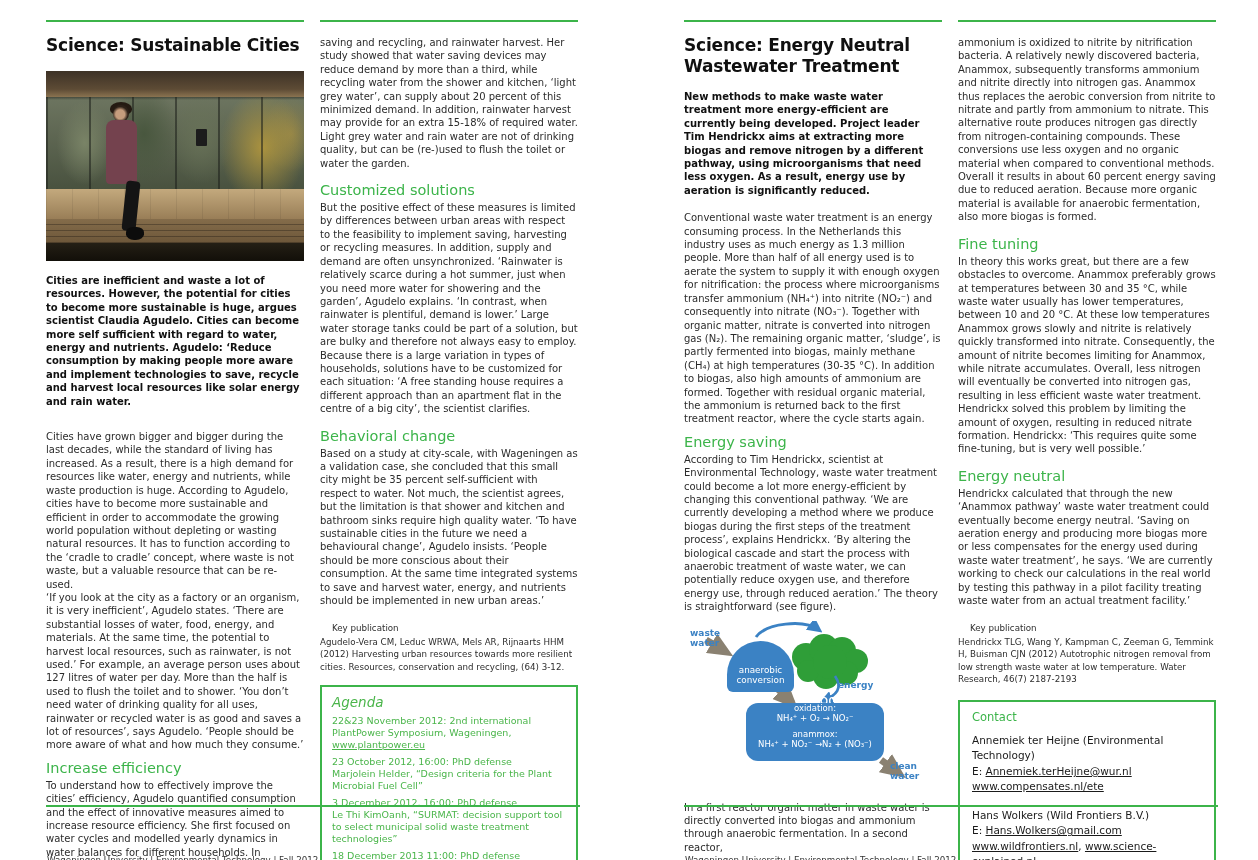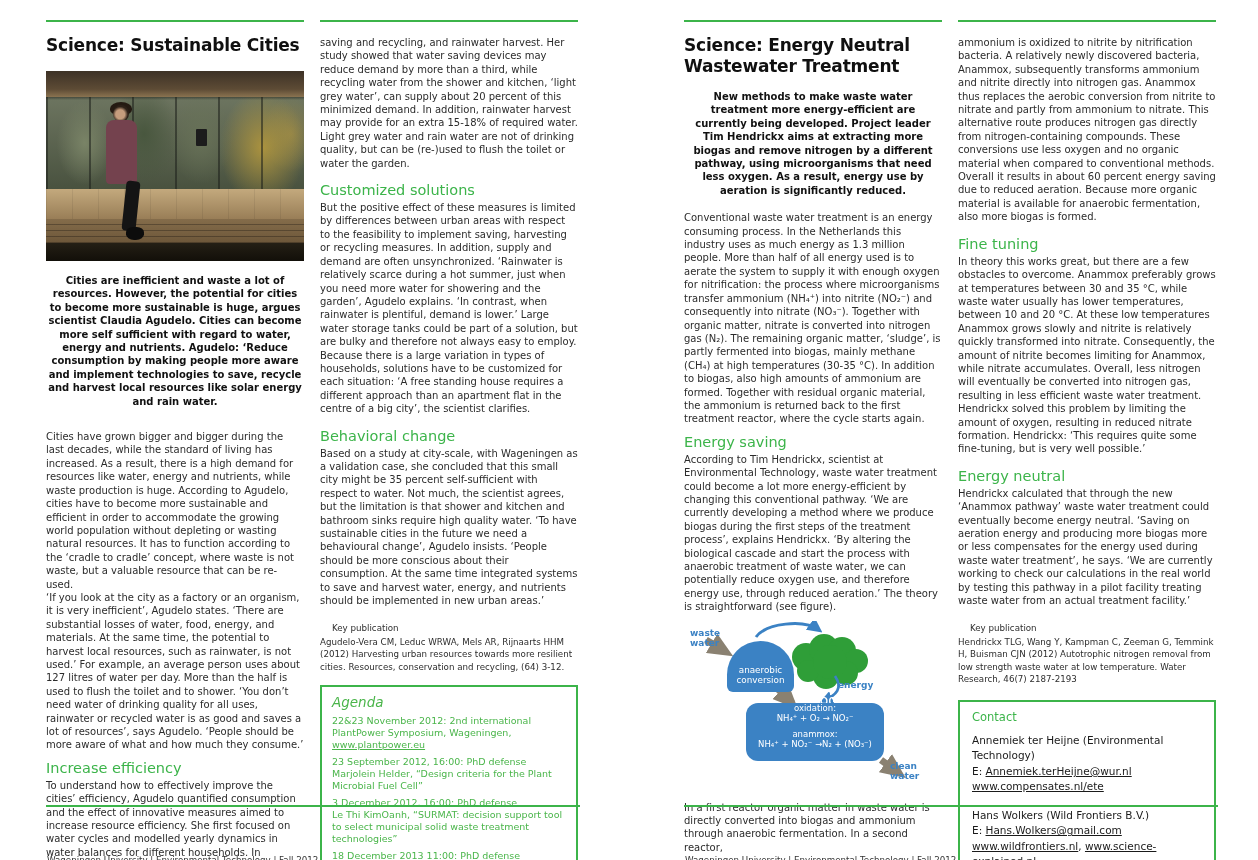--- a/index.html
+++ b/index.html
@@ -20,21 +20,21 @@
   #page-left{left:46px;}
   #page-right{left:684px;}
   .col{position:absolute;top:20px;width:258px;}
   .col-a{left:0;}
   .col-b{left:274px;}
   .rule{height:2px;background:var(--green);}
   h1.article-title{
     font-size:17px;line-height:21px;font-weight:bold;color:#101010;
     margin:13px 0 0 0;letter-spacing:-0.2px;
   }
-  p.lead{font-weight:bold;font-size:10px;line-height:13.4px;margin:13px 0 0;color:#111;text-align:center;}
+  p.lead{font-weight:bold;font-size:10px;line-height:13.4px;margin:13px 0 0;color:#111;}
   p.body{font-size:10px;line-height:13.4px;margin:22px 0 0;color:#2b2b2b;}
   p.body.flush{margin-top:0;}
   p.body.after-sec{margin-top:2px;}
   h2.sec{color:var(--green);font-weight:normal;font-size:14.5px;line-height:18px;margin:7px 0 0;}
   h2.sec.gap{margin-top:11px;}
   .keypub{margin-top:15px;font-size:8.7px;line-height:12.5px;color:#2d2d2d;}
   .keypub .kp-label{margin-bottom:1px;margin-left:12px;}
 
   
   .agenda{margin-top:12px;border:2px solid var(--green);padding:7px 10px 9px;color:#4ab54a;}
@@ -142,21 +142,21 @@
       <p class="body after-sec">Based on a study at city-scale, with Wageningen as a validation case, she concluded that this small city might be 35 percent self-sufficient with respect to water. Not much, the scientist agrees, but the limitation is that shower and kitchen and bathroom sinks require high quality water. ‘To have sustainable cities in the future we need a behavioural change’, Agudelo insists. ‘People should be more conscious about their consumption. At the same time integrated systems to save and harvest water, energy, and nutrients should be implemented in new urban areas.’</p>
 
       <div class="keypub">
         <div class="kp-label">Key publication</div>
         <div>Agudelo-Vera CM, Leduc WRWA, Mels AR, Rijnaarts HHM (2012) Harvesting urban resources towards more resilient cities. Resources, conservation and recycling, (64) 3-12.</div>
       </div>
 
       <div class="agenda">
         <div class="agenda-title">Agenda</div>
         <div class="agenda-item"><span>22&amp;23 November 2012: 2nd international PlantPower Symposium, Wageningen, </span><a>www.plantpower.eu</a></div>
-        <div class="agenda-item">23 September 2012, 16:00: PhD defense
+        <div class="agenda-item">23 October 2012, 16:00: PhD defense
 Marjolein Helder, “Design criteria for the Plant Microbial Fuel Cell”</div>
         <div class="agenda-item">3 December 2012, 16:00: PhD defense
 Le Thi KimOanh, “SURMAT: decision support tool to select municipal solid waste treatment technologies”</div>
         <div class="agenda-item">18 December 2013 11:00: PhD defense
 Marco de Graaff, “Biological treatment of halo-alkaline wastewater using soda lake bacteria”</div>
       </div>
     </div>
 
     <div class="footer-rule"></div>
     <div class="footer-text">Wageningen University | Environmental Technology | Fall 2012</div>

